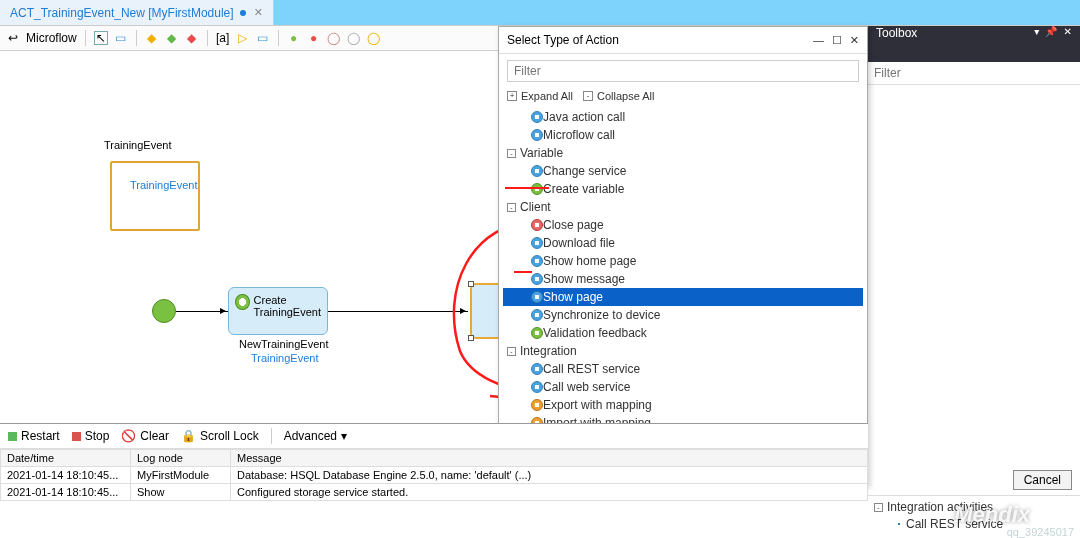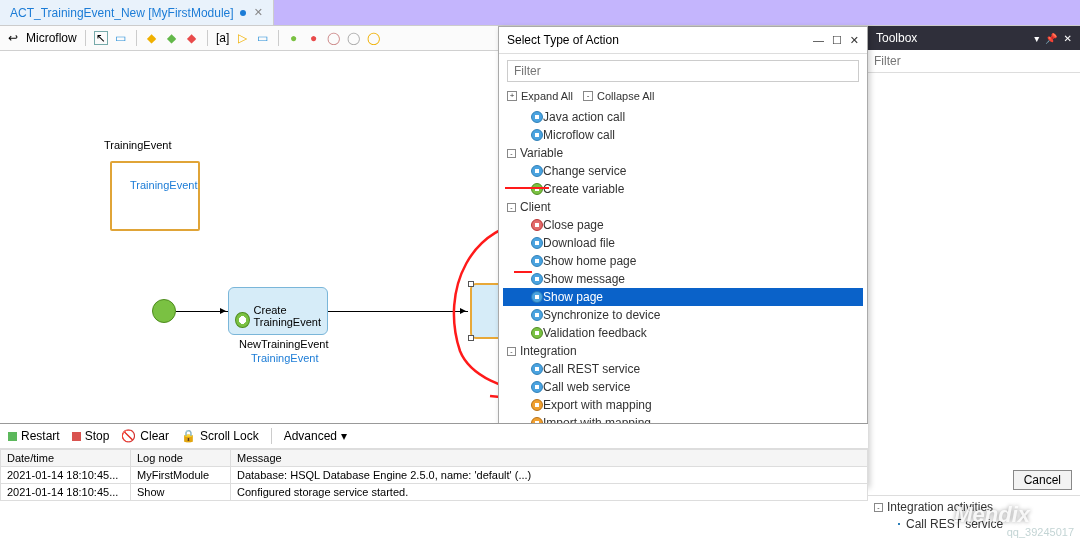--- a/index.html
+++ b/index.html
@@ -1,19 +1,19 @@
 <!DOCTYPE html>
 <html><head>
 <meta charset="utf-8">
 <style>
 * { box-sizing: border-box; margin: 0; padding: 0; font-family: "Segoe UI", Tahoma, sans-serif; }
 html, body { width: 1080px; height: 538px; overflow: hidden; background: #fff; }
 
 
-.tabbar { height: 26px; background: #c4b5fd; border-bottom: 1px solid #ccc; display: flex; }
+.tabbar { height: 26px; background: #7dd3fc; border-bottom: 1px solid #ccc; display: flex; }
 .tab { display: flex; align-items: center; padding: 0 10px; border-right: 1px solid #ccc; font-size: 12px; color: #1c7cd6; background: #e9f2fb; cursor: pointer; }
 .tab .dot { width: 6px; height: 6px; border-radius: 50%; background: #1c7cd6; margin-left: 6px; }
 .tab .x { margin-left: 8px; color: #888; font-size: 11px; }
 
 
 .main { display: flex; height: calc(100% - 26px); }
 
 .editor { flex: 1; display: flex; flex-direction: column; border-right: 1px solid #999; min-width: 0; }
 
 
@@ -23,41 +23,41 @@
 .zoom-area { margin-left: auto; display: flex; align-items: center; gap: 6px; }
 
 .canvas { flex: 1; background: #fff; position: relative; overflow: hidden; }
 
 .entity-box { position: absolute; left: 110px; top: 110px; width: 90px; height: 70px; border: 2px solid #e0a437; border-radius: 2px; }
 .entity-label { position: absolute; top: -24px; left: -8px; font-size: 11px; color: #000; white-space: nowrap; }
 
 .start-circle { position: absolute; left: 152px; top: 248px; width: 24px; height: 24px; border-radius: 50%; background: #7ac142; border: 1px solid #4e8c1e; }
 .end-circle { position: absolute; left: 658px; top: 248px; width: 24px; height: 24px; border-radius: 50%; background: #e94b4b; border: 1px solid #aa2020; }
 
-.action-box { position: absolute; left: 228px; top: 236px; width: 100px; height: 48px; background: #d6ecf8; border: 1px solid #7ab6d9; border-radius: 6px; font-size: 11px; padding: 6px; display: flex; align-items: flex-end; }
+.action-box { position: absolute; left: 228px; top: 236px; width: 100px; height: 48px; background: #d6ecf8; border: 1px solid #7ab6d9; border-radius: 6px; font-size: 11px; padding: 6px; display: flex; align-items: flex-start; }
 .action-icon { width: 16px; height: 16px; border: 1px solid #4e8c1e; border-radius: 50%; margin-right: 4px; background: radial-gradient(circle, #fff 40%, #7ac142 41%); }
 .action-box .name { position: absolute; bottom: -16px; left: 10px; font-size: 11px; color: #000; white-space: nowrap; }
 .action-box .link { position: absolute; bottom: -30px; left: 22px; font-size: 11px; color: #1c7cd6; }
 
 .activity-box { position: absolute; left: 470px; top: 232px; width: 120px; height: 56px; background: #d6ecf8; border: 2px solid #e8a838; border-radius: 6px; font-size: 11px; display: flex; align-items: center; justify-content: center; }
 .sel-handle { position: absolute; width: 6px; height: 6px; background: #fff; border: 1px solid #555; }
 .h-tl { left: -4px; top: -4px; } .h-tr { right: -4px; top: -4px; }
 .h-bl { left: -4px; bottom: -4px; } .h-br { right: -4px; bottom: -4px; }
 .h-tm { left: 50%; top: -4px; margin-left: -3px; } .h-bm { left: 50%; bottom: -4px; margin-left: -3px; }
 .warn-badge { position: absolute; right: -8px; top: -8px; width: 14px; height: 14px; border-radius: 50%; background: #e94b4b; color: #fff; font-size: 9px; display: flex; align-items: center; justify-content: center; }
 
 .arrow { position: absolute; height: 1px; background: #000; }
 .arrow::after { content: ""; position: absolute; right: -1px; top: -3px; border: 3px solid transparent; border-left: 6px solid #000; }
 .a1 { left: 176px; top: 260px; width: 52px; }
 .a2 { left: 328px; top: 260px; width: 140px; }
 .a3 { left: 590px; top: 260px; width: 68px; }
 
 
 .right-col { display:flex; flex-direction:column; width: 212px; }
-.toolbox-header { background: #2f2f3a; color: #fff; font-size: 12px; height: 24px; display: flex; align-items: center; padding: 0 8px; justify-content: space-between; }
+.toolbox-header { background: #2f2f3a; color: #fff; font-size: 12px; height: 36px; display: flex; padding: 0 8px; justify-content: space-between; }
 .toolbox-header .ctrls { display: flex; gap: 6px; font-size: 10px; }
 .toolbox-filter { border: none; border-bottom: 1px solid #ddd; font-size: 12px; padding: 4px 6px; width: 100%; color: #888; }
 .integration-group { border-top:1px solid #ddd; font-size:12px; padding:4px 6px; background:#fff; color:#333; }
 .integration-group .hdr { display:flex; align-items:center; gap:4px; color:#333; }
 .integration-group .row { padding:3px 12px 3px 24px; display:flex; align-items:center; gap:6px; color:#333; }
 .hidden-filter { opacity:0.4; font-size:11px; padding:0 8px; }
 
 
 .popup { position: absolute; right: 212px; top: 0; width: 370px; background: #fff; border: 1px solid #aaa; box-shadow: 2px 2px 6px rgba(0,0,0,0.2); font-size: 12px; }
 .popup-title { display: flex; justify-content: space-between; align-items: center; padding: 6px 8px; border-bottom: 1px solid #ddd; }

